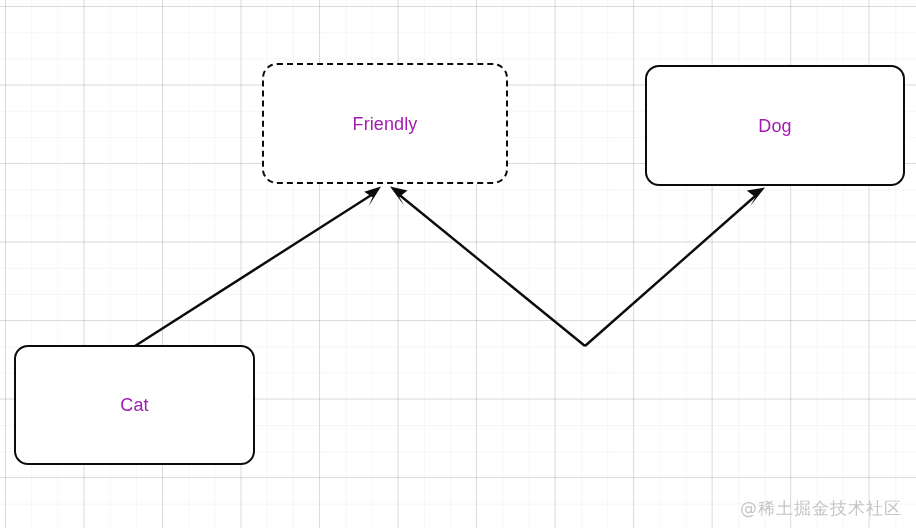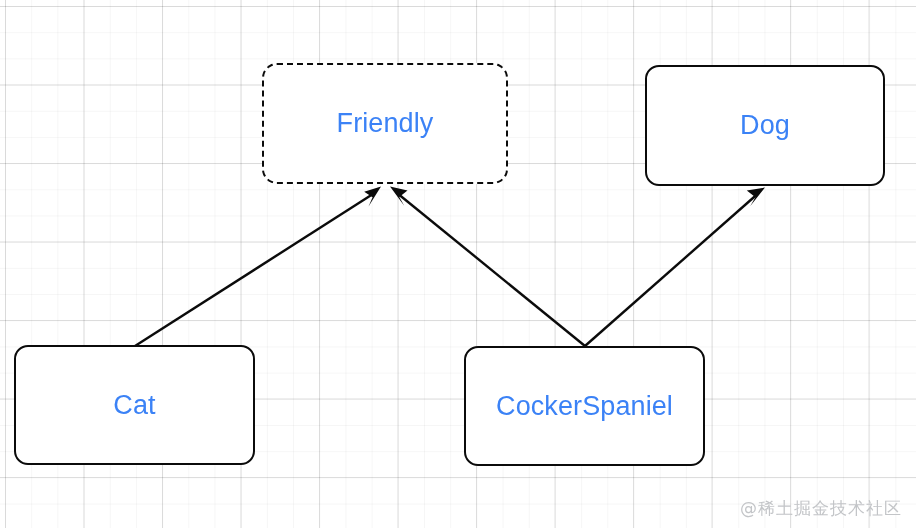--- a/index.html
+++ b/index.html
@@ -58,22 +58,22 @@
     border-radius: 14px;
   }
   .node.solid {
     border: 2.4px solid #0b0b0b;
   }
   .node.dashed {
     border: 2.4px dashed #0b0b0b;
     border-radius: 15px;
   }
   .node-label {
-    font-size: 27px;
-    color: #3b82f6;
+    font-size: 18px;
+    color: #a21caf;
     line-height: 1;
     white-space: nowrap;
     letter-spacing: 0.1px;
   }
   #watermark {
     position: absolute;
     right: 14px;
     bottom: 8px;
     font-size: 17px;
     color: #c3c5c8;
@@ -104,27 +104,24 @@
     <g>
       <line x1="585" y1="346" x2="757.5" y2="194" stroke="#0b0b0b" stroke-width="2.4" stroke-linecap="butt"></line>
       <polygon points="765,187.5 746.8,190.6 755.4,197.2 750.3,206.1" fill="#0b0b0b"></polygon>
     </g>
   </svg>
 
   <div class="node dashed" style="left:262px; top:63px; width:246px; height:121px;">
     <span class="node-label">Friendly</span>
   </div>
 
-  <div class="node solid" style="left:645px; top:65px; width:240px; height:121px;">
+  <div class="node solid" style="left:645px; top:65px; width:260px; height:121px;">
     <span class="node-label">Dog</span>
   </div>
 
   <div class="node solid" style="left:14px; top:345px; width:241px; height:120px;">
     <span class="node-label">Cat</span>
   </div>
 
-  <div class="node solid" style="left:464px; top:346px; width:241px; height:120px;">
-    <span class="node-label">CockerSpaniel</span>
-  </div>
 
   <div id="watermark">@稀土掘金技术社区</div>
 
 </div>
 
 </body></html>

